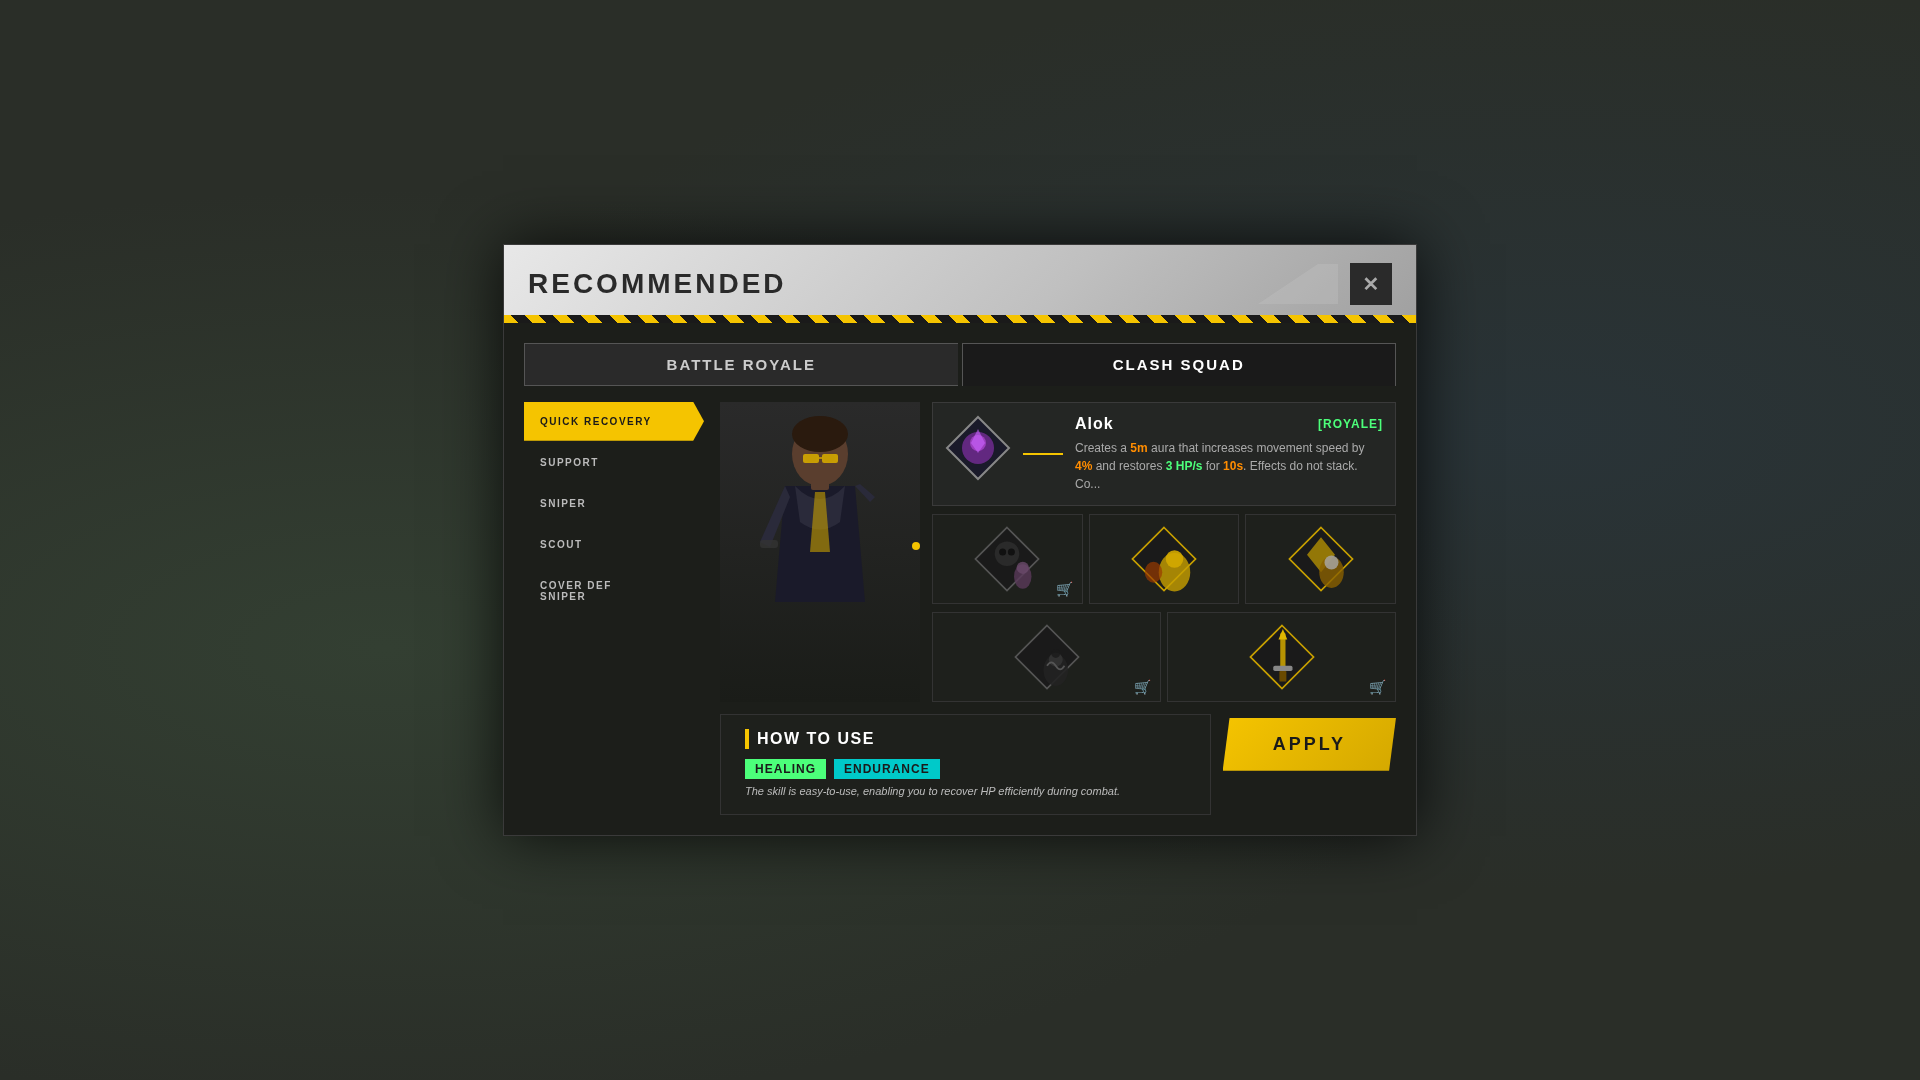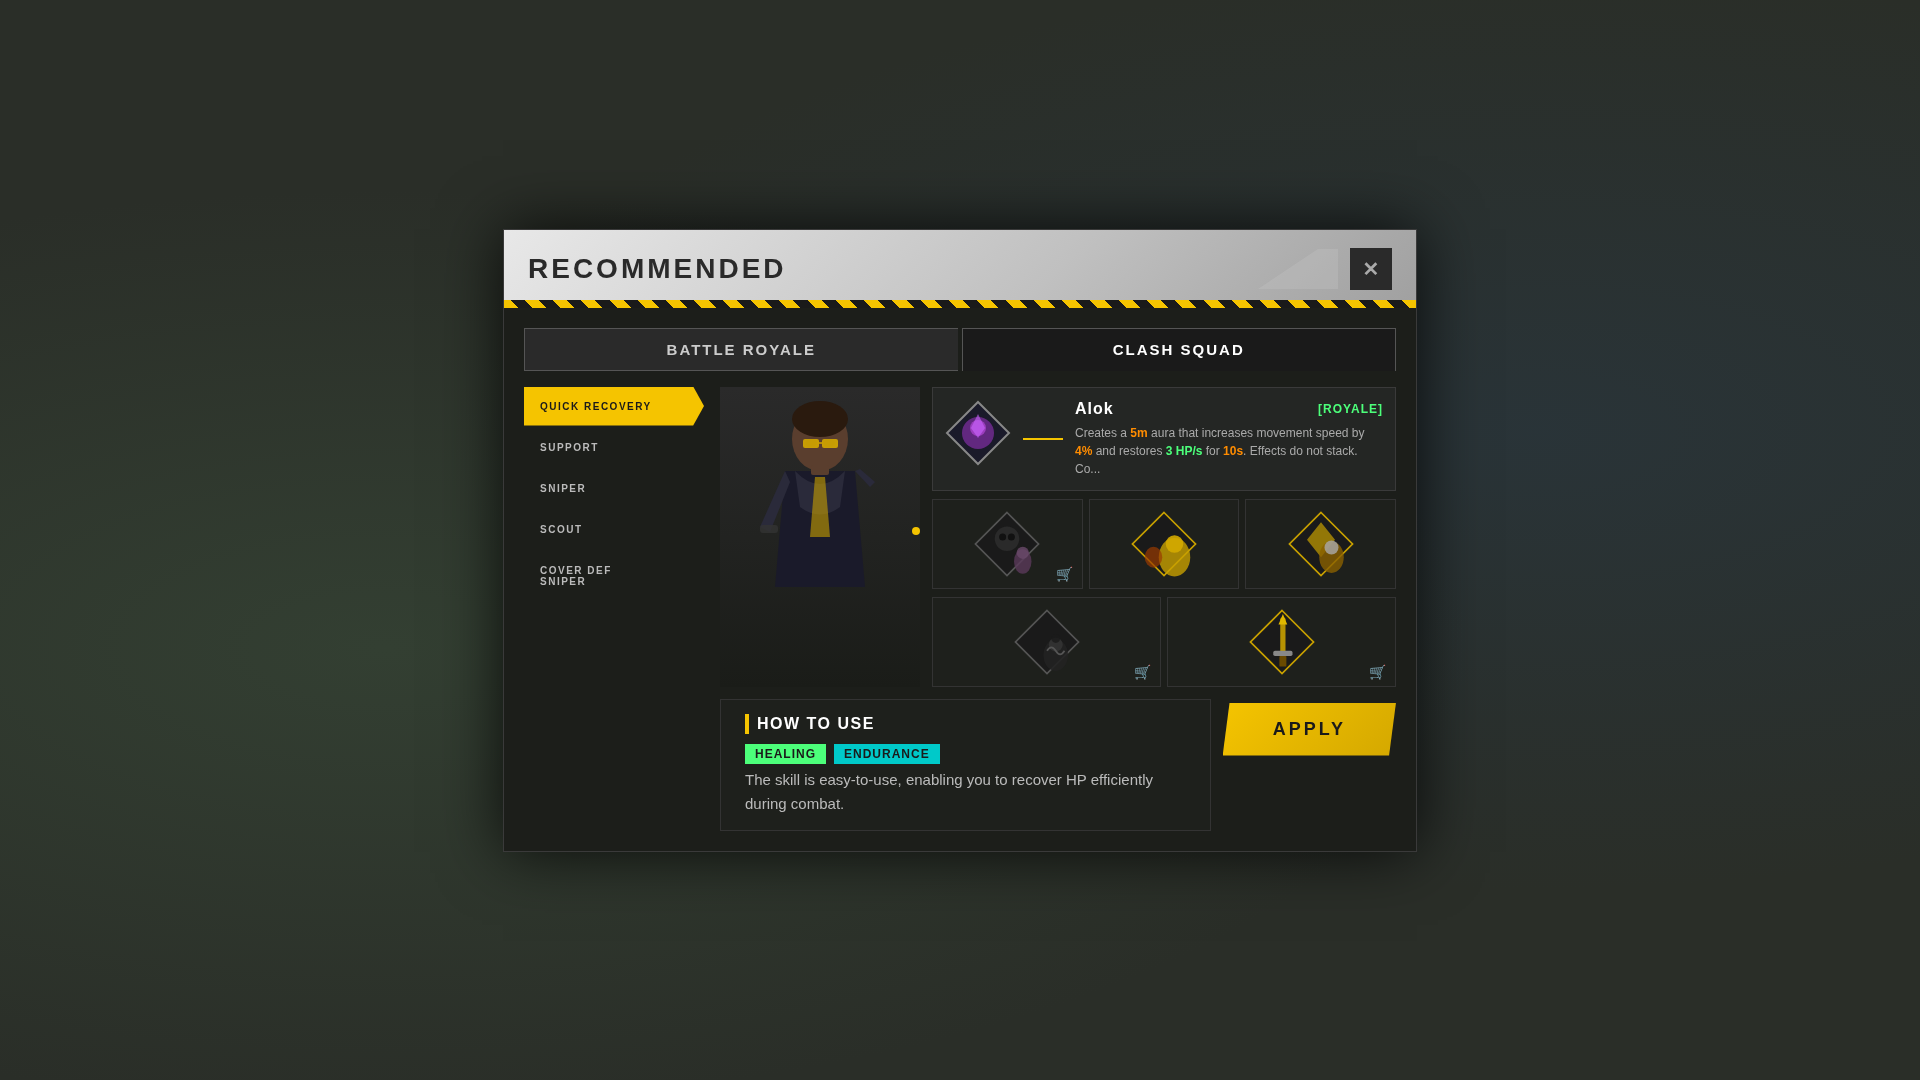--- a/index.html
+++ b/index.html
@@ -243,23 +243,24 @@
     .tag {
       padding: 3px 10px;
       font-size: 12px;
       font-weight: 700;
       letter-spacing: 1px;
       text-transform: uppercase;
     }
     .tag-healing { background: #4cff7a; color: #1a1a1a; }
     .tag-endurance { background: #00c9c9; color: #1a1a1a; }
     .how-to-use-desc {
-      font-size: 15px;
+      font-size: 11px;
       color: #bbb;
       line-height: 1.6;
+      font-style: italic;
     }
     .apply-area {
       display: flex;
       justify-content: flex-end;
       align-items: center;
       margin-top: 4px;
     }
     .apply-btn {
       background: linear-gradient(135deg, #f5c400, #d4a800);
       border: none;

